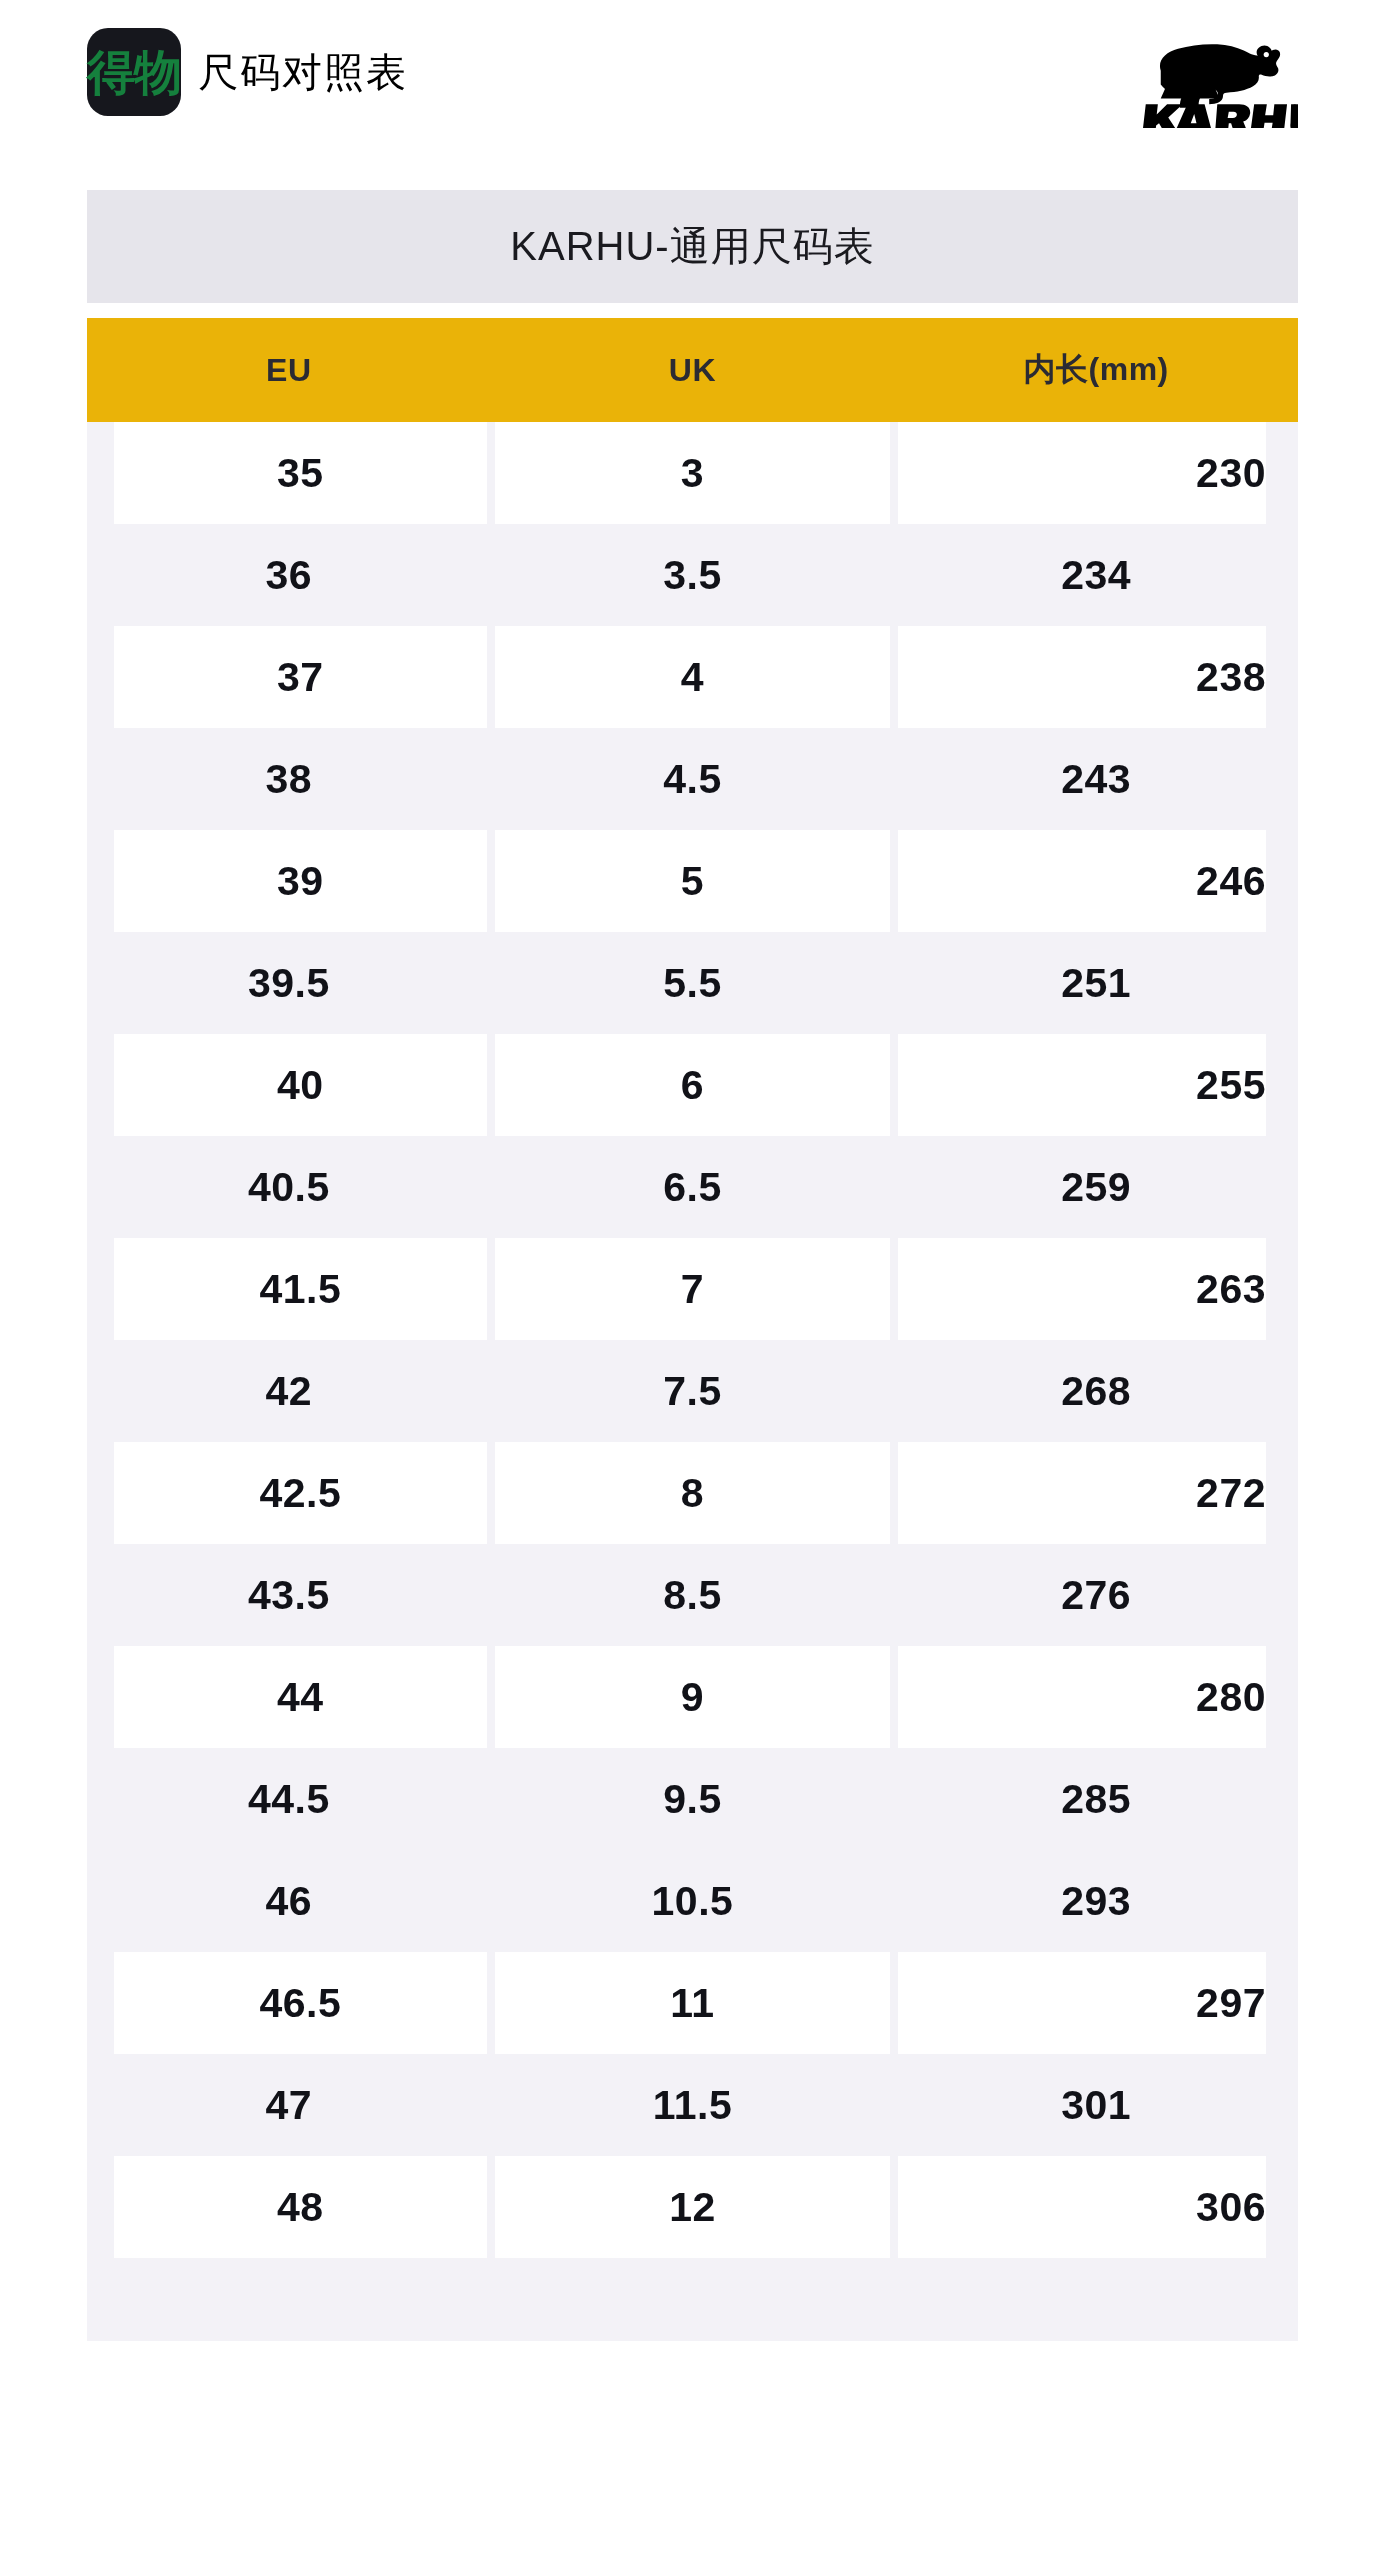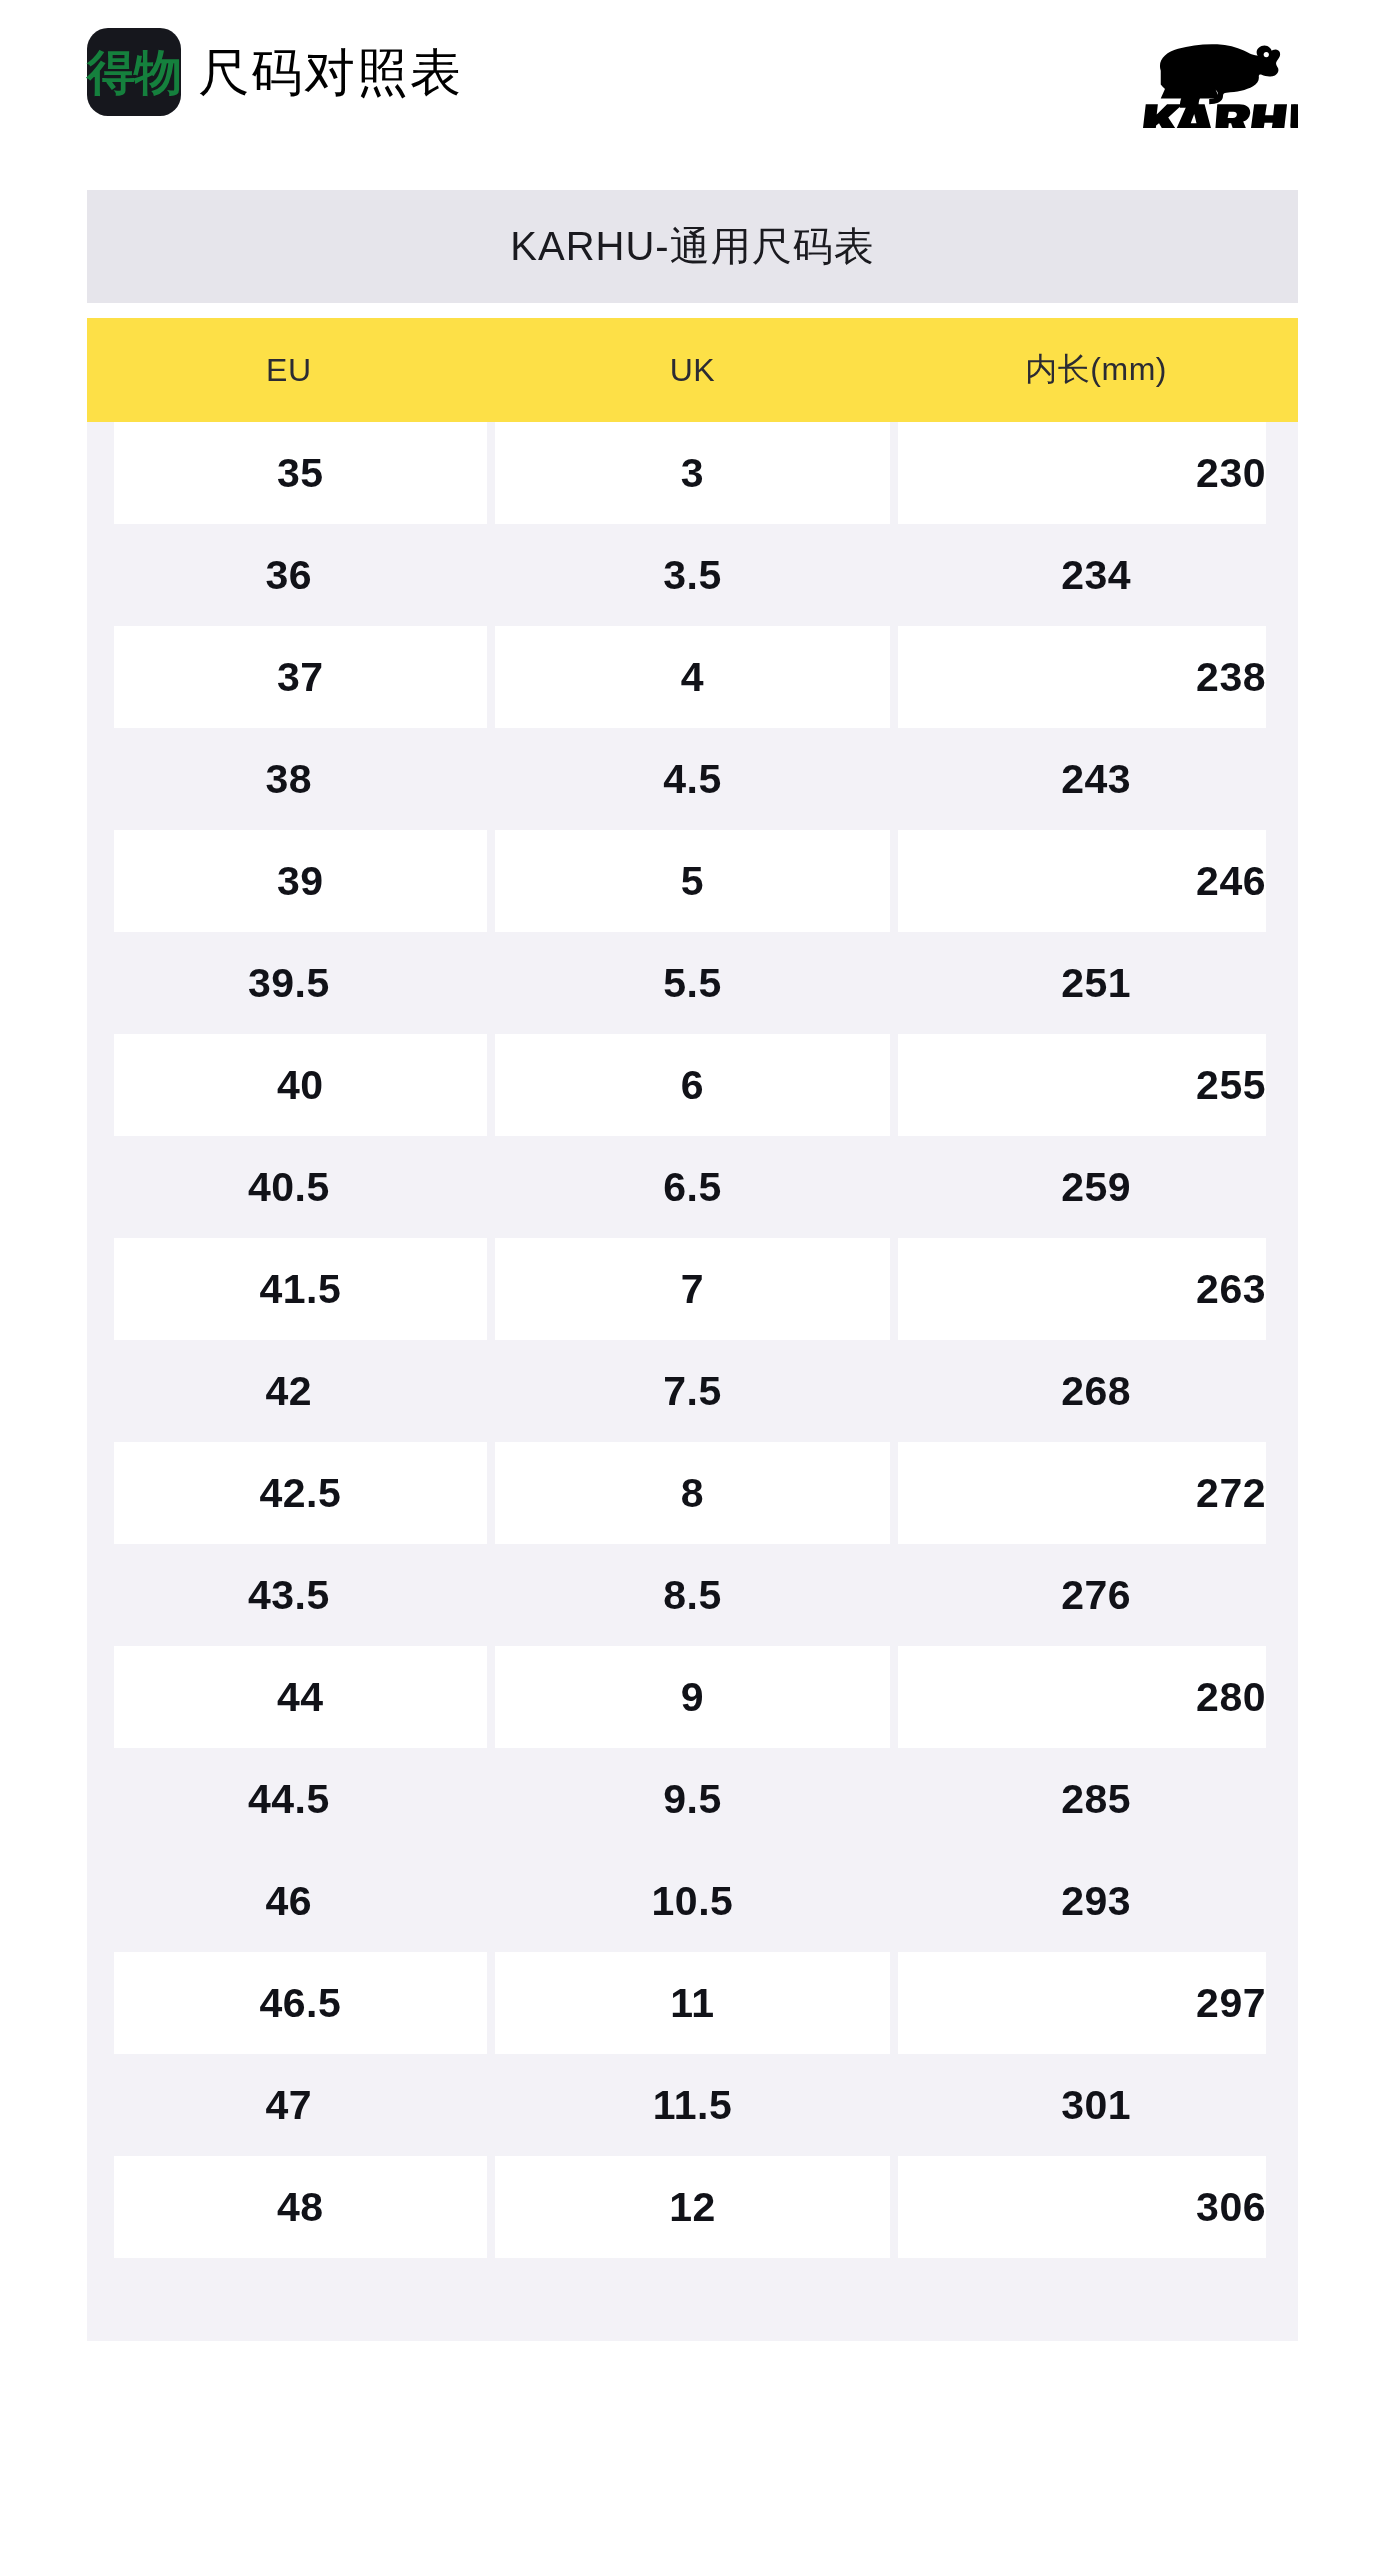--- a/index.html
+++ b/index.html
@@ -42,21 +42,21 @@
     align-items: center;
     justify-content: center;
     font-size: 48px;
     font-weight: 700;
     letter-spacing: -1px;
     line-height: 1;
     font-family: "DejaVu Sans", "Liberation Sans", sans-serif;
     flex: 0 0 auto;
   }
   .page-title {
-    font-size: 51px;
+    font-size: 40px;
     font-weight: 400;
     letter-spacing: 1.9px;
     line-height: 1;
     color: #000000;
     white-space: nowrap;
   }
   .karhu-logo {
     position: absolute;
     right: 87px;
     top: 17.3px;
@@ -95,23 +95,23 @@
     table-layout: fixed;
   }
   .size-table th,
   .size-table td {
     text-align: center;
     vertical-align: middle;
     padding: 0;
   }
   .size-table thead th {
     height: 104px;
-    background: #fde047;
+    background: #eab308;
     font-size: 32px;
-    font-weight: 400;
+    font-weight: 700;
     color: #2b2b33;
     letter-spacing: 0.5px;
   }
   .size-table tbody td {
     height: 102px;
     font-size: 41px;
     font-weight: 700;
     color: #111218;
     background: #f3f2f7;
     letter-spacing: 0.5px;

